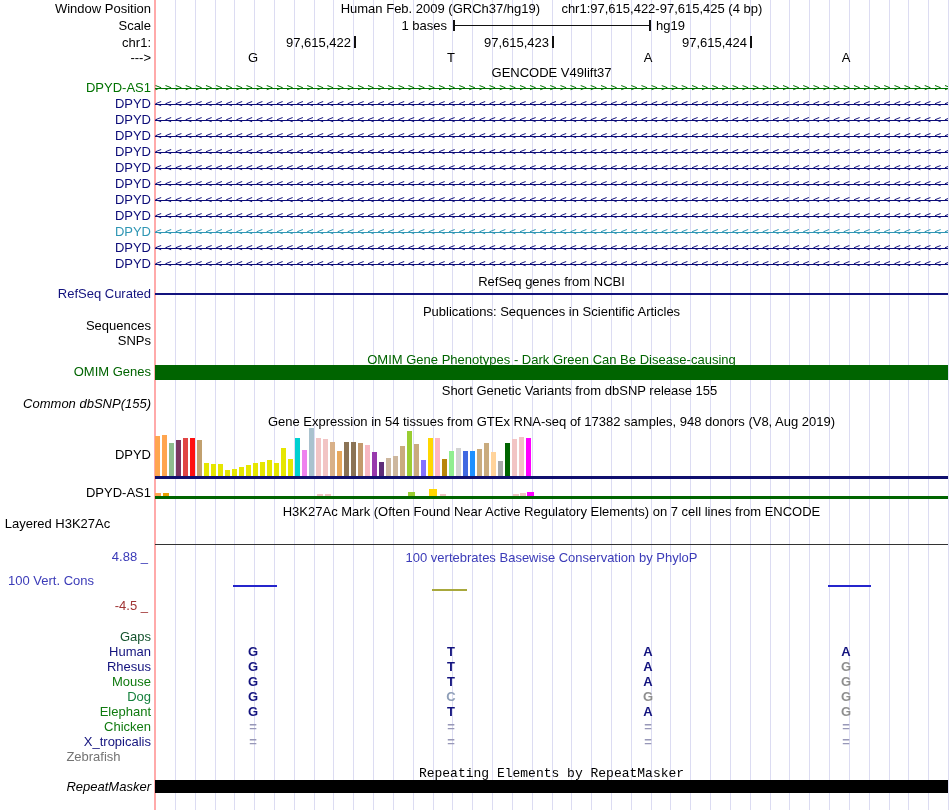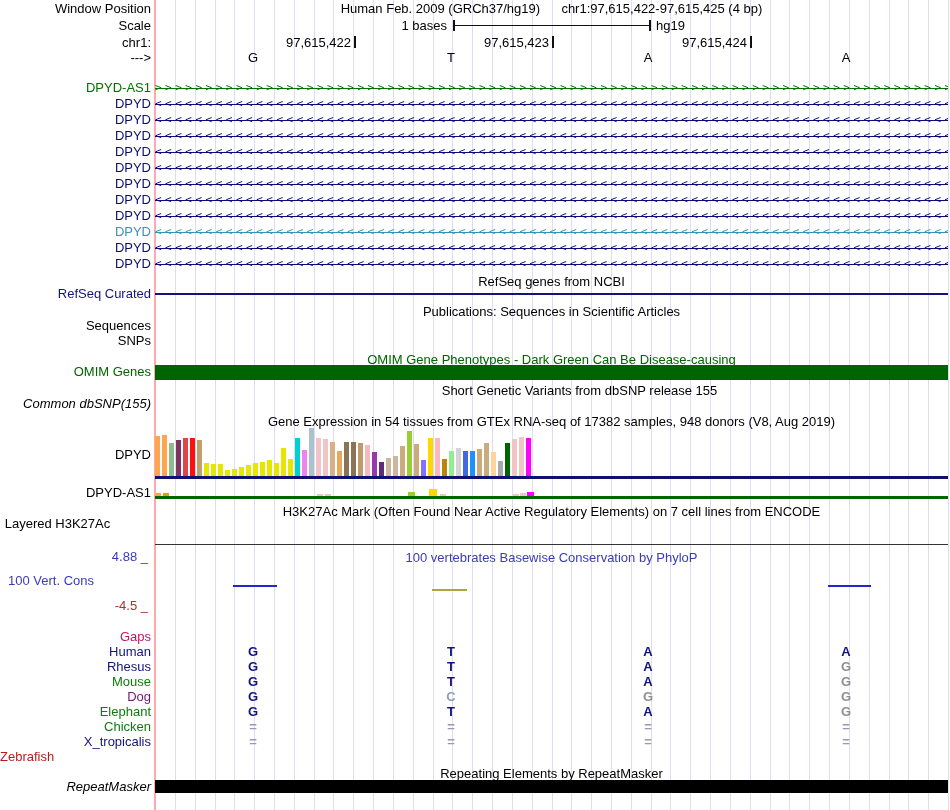--- a/index.html
+++ b/index.html
@@ -156,57 +156,57 @@
       <div style="position: absolute; left: 325px; top: 494px; width: 6px; height: 2px; background: rgb(242, 196, 196);"></div>
       <div style="position: absolute; left: 408px; top: 492px; width: 7px; height: 4px; background: rgb(154, 205, 50);"></div>
       <div style="position: absolute; left: 429px; top: 489px; width: 8px; height: 7px; background: rgb(255, 215, 0);"></div>
       <div style="position: absolute; left: 440px; top: 494px; width: 6px; height: 2px; background: rgb(242, 196, 196);"></div>
       <div style="position: absolute; left: 513px; top: 494px; width: 6px; height: 2px; background: rgb(242, 196, 196);"></div>
       <div style="position: absolute; left: 520px; top: 493px; width: 6px; height: 3px; background: rgb(242, 196, 196);"></div>
       <div style="position: absolute; left: 527px; top: 492px; width: 7px; height: 4px; background: rgb(255, 0, 255);"></div>
       <div style="position: absolute; left: 233px; top: 585px; width: 44px; height: 2px; background: rgb(37, 37, 204);"></div>
       <div style="position: absolute; left: 432px; top: 589px; width: 35px; height: 2px; background: rgb(168, 168, 60);"></div>
       <div style="position: absolute; left: 828px; top: 585px; width: 43px; height: 2px; background: rgb(37, 37, 204);"></div>
-      <div style="position: absolute; left: 0px; top: 629px; width: 151px; height: 15px; line-height: 15px; text-align: right; color: #be185d;">Gaps</div>
+      <div style="position: absolute; left: 0px; top: 629px; width: 151px; height: 15px; line-height: 15px; text-align: right; color: #14532d;">Gaps</div>
       <div style="position: absolute; left: 0px; top: 644px; width: 151px; height: 15px; line-height: 15px; text-align: right; color: rgb(19, 19, 126);">Human</div>
       <div style="position: absolute; left: 233px; top: 644px; width: 40px; height: 15px; line-height: 15px; text-align: center; color: rgb(19, 19, 126); font-weight: bold;">G</div>
       <div style="position: absolute; left: 431px; top: 644px; width: 40px; height: 15px; line-height: 15px; text-align: center; color: rgb(19, 19, 126); font-weight: bold;">T</div>
       <div style="position: absolute; left: 628px; top: 644px; width: 40px; height: 15px; line-height: 15px; text-align: center; color: rgb(19, 19, 126); font-weight: bold;">A</div>
       <div style="position: absolute; left: 826px; top: 644px; width: 40px; height: 15px; line-height: 15px; text-align: center; color: rgb(19, 19, 126); font-weight: bold;">A</div>
       <div style="position: absolute; left: 0px; top: 659px; width: 151px; height: 15px; line-height: 15px; text-align: right; color: rgb(19, 19, 126);">Rhesus</div>
       <div style="position: absolute; left: 233px; top: 659px; width: 40px; height: 15px; line-height: 15px; text-align: center; color: rgb(19, 19, 126); font-weight: bold;">G</div>
       <div style="position: absolute; left: 431px; top: 659px; width: 40px; height: 15px; line-height: 15px; text-align: center; color: rgb(19, 19, 126); font-weight: bold;">T</div>
       <div style="position: absolute; left: 628px; top: 659px; width: 40px; height: 15px; line-height: 15px; text-align: center; color: rgb(19, 19, 126); font-weight: bold;">A</div>
       <div style="position: absolute; left: 826px; top: 659px; width: 40px; height: 15px; line-height: 15px; text-align: center; color: rgb(143, 143, 143); font-weight: bold;">G</div>
       <div style="position: absolute; left: 0px; top: 674px; width: 151px; height: 15px; line-height: 15px; text-align: right; color: rgb(15, 122, 15);">Mouse</div>
       <div style="position: absolute; left: 233px; top: 674px; width: 40px; height: 15px; line-height: 15px; text-align: center; color: rgb(19, 19, 126); font-weight: bold;">G</div>
       <div style="position: absolute; left: 431px; top: 674px; width: 40px; height: 15px; line-height: 15px; text-align: center; color: rgb(19, 19, 126); font-weight: bold;">T</div>
       <div style="position: absolute; left: 628px; top: 674px; width: 40px; height: 15px; line-height: 15px; text-align: center; color: rgb(19, 19, 126); font-weight: bold;">A</div>
       <div style="position: absolute; left: 826px; top: 674px; width: 40px; height: 15px; line-height: 15px; text-align: center; color: rgb(143, 143, 143); font-weight: bold;">G</div>
-      <div style="position: absolute; left: 0px; top: 689px; width: 151px; height: 15px; line-height: 15px; text-align: right; color: #701a75;">Dog</div>
+      <div style="position: absolute; left: 0px; top: 689px; width: 151px; height: 15px; line-height: 15px; text-align: right; color: #15803d;">Dog</div>
       <div style="position: absolute; left: 233px; top: 689px; width: 40px; height: 15px; line-height: 15px; text-align: center; color: rgb(19, 19, 126); font-weight: bold;">G</div>
       <div style="position: absolute; left: 431px; top: 689px; width: 40px; height: 15px; line-height: 15px; text-align: center; color: rgb(143, 159, 184); font-weight: bold;">C</div>
       <div style="position: absolute; left: 628px; top: 689px; width: 40px; height: 15px; line-height: 15px; text-align: center; color: rgb(143, 143, 143); font-weight: bold;">G</div>
       <div style="position: absolute; left: 826px; top: 689px; width: 40px; height: 15px; line-height: 15px; text-align: center; color: rgb(143, 143, 143); font-weight: bold;">G</div>
       <div style="position: absolute; left: 0px; top: 704px; width: 151px; height: 15px; line-height: 15px; text-align: right; color: rgb(15, 122, 15);">Elephant</div>
       <div style="position: absolute; left: 233px; top: 704px; width: 40px; height: 15px; line-height: 15px; text-align: center; color: rgb(19, 19, 126); font-weight: bold;">G</div>
       <div style="position: absolute; left: 431px; top: 704px; width: 40px; height: 15px; line-height: 15px; text-align: center; color: rgb(19, 19, 126); font-weight: bold;">T</div>
       <div style="position: absolute; left: 628px; top: 704px; width: 40px; height: 15px; line-height: 15px; text-align: center; color: rgb(19, 19, 126); font-weight: bold;">A</div>
       <div style="position: absolute; left: 826px; top: 704px; width: 40px; height: 15px; line-height: 15px; text-align: center; color: rgb(143, 143, 143); font-weight: bold;">G</div>
       <div style="position: absolute; left: 0px; top: 719px; width: 151px; height: 15px; line-height: 15px; text-align: right; color: rgb(15, 122, 15);">Chicken</div>
       <div style="position: absolute; left: 233px; top: 719px; width: 40px; height: 15px; line-height: 15px; text-align: center; color: rgb(152, 152, 184); font-weight: bold;">=</div>
       <div style="position: absolute; left: 431px; top: 719px; width: 40px; height: 15px; line-height: 15px; text-align: center; color: rgb(152, 152, 184); font-weight: bold;">=</div>
       <div style="position: absolute; left: 628px; top: 719px; width: 40px; height: 15px; line-height: 15px; text-align: center; color: rgb(152, 152, 184); font-weight: bold;">=</div>
       <div style="position: absolute; left: 826px; top: 719px; width: 40px; height: 15px; line-height: 15px; text-align: center; color: rgb(152, 152, 184); font-weight: bold;">=</div>
       <div style="position: absolute; left: 0px; top: 734px; width: 151px; height: 15px; line-height: 15px; text-align: right; color: rgb(19, 19, 126);">X_tropicalis</div>
       <div style="position: absolute; left: 233px; top: 734px; width: 40px; height: 15px; line-height: 15px; text-align: center; color: rgb(152, 152, 184); font-weight: bold;">=</div>
       <div style="position: absolute; left: 431px; top: 734px; width: 40px; height: 15px; line-height: 15px; text-align: center; color: rgb(152, 152, 184); font-weight: bold;">=</div>
       <div style="position: absolute; left: 628px; top: 734px; width: 40px; height: 15px; line-height: 15px; text-align: center; color: rgb(152, 152, 184); font-weight: bold;">=</div>
       <div style="position: absolute; left: 826px; top: 734px; width: 40px; height: 15px; line-height: 15px; text-align: center; color: rgb(152, 152, 184); font-weight: bold;">=</div>
-      <div style="position: absolute; left: 0px; top: 749px; width: 151px; height: 15px; line-height: 15px; text-align: left; color: #b91c1c;">Zebrafish</div>
+      <div style="position: absolute; left: 18px; top: 749px; width: 151px; height: 15px; line-height: 15px; text-align: center; color: #737373;">Zebrafish</div>
     </div>
 
   <div class="row gutter" style="top:1px;">Window Position</div>
   <div class="row" style="left:155px;width:793px;top:1px;text-align:center;">
     <span>Human Feb. 2009 (GRCh37/hg19)</span>
     <span style="display:inline-block;width:14px;"></span>
     <span>chr1:97,615,422-97,615,425 (4 bp)</span>
   </div>
 
   <div class="row gutter" style="top:18px;">Scale</div>
@@ -214,20 +214,21 @@
   <div>
     <div class="hline" style="left:453px;top:25px;width:197px;height:1px;background:#111;"></div>
     <div class="vtick" style="left:453px;top:20px;height:11px;"></div>
     <div class="vtick" style="left:649px;top:20px;height:11px;"></div>
   </div>
   <div class="row" style="left:656px;top:18px;">hg19</div>
 
   <div class="row gutter" style="top:35px;">chr1:</div>
   <div class="row gutter" style="top:50px;">---&gt;</div>
 
+  <div class="row title" style="top:65px;">GENCODE V49lift37</div>
 
   <div class="row title" style="top:274px;">RefSeq genes from NCBI</div>
   <div class="row gutter" style="top:286px;color:#13137e;">RefSeq Curated</div>
   <div class="hline" style="left:155px;top:293px;width:793px;height:2px;background:#13137e;"></div>
 
   <div class="row title" style="top:304px;">Publications: Sequences in Scientific Articles</div>
   <div class="row gutter" style="top:318px;">Sequences</div>
   <div class="row gutter" style="top:333px;">SNPs</div>
 
   <div class="row title" style="top:352px;color:#006400;">OMIM Gene Phenotypes - Dark Green Can Be Disease-causing</div>
@@ -247,16 +248,16 @@
   <div class="row title" style="top:504px;">H3K27Ac Mark (Often Found Near Active Regulatory Elements) on 7 cell lines from ENCODE</div>
   <div class="row" style="left:0;width:115px;top:516px;text-align:center;">Layered H3K27Ac</div>
   <div class="hline" style="left:155px;top:544px;width:793px;height:1px;background:#333;"></div>
 
   <div class="row" style="left:0;width:148px;top:549px;text-align:right;color:#3b3bb8;">4.88 _</div>
   <div class="row title" style="top:550px;color:#3b3bb8;">100 vertebrates Basewise Conservation by PhyloP</div>
   <div class="row" style="left:8px;top:573px;color:#3b3bb8;">100 Vert. Cons</div>
   <div class="row" style="left:0;width:148px;top:598px;text-align:right;color:#a03535;">-4.5 _</div>
 
 
-  <div class="row title" style="top:766px;">Repeating Elements by RepeatMasker</div>
+  <div class="row title" style="top:766px;font-family:Liberation Mono, monospace;">Repeating Elements by RepeatMasker</div>
   <div class="row gutter" style="top:779px;font-style:italic;">RepeatMasker</div>
   <div class="hline" style="left:155px;top:780px;width:793px;height:13px;background:#000;"></div>
 </div>
 
 </body></html>

